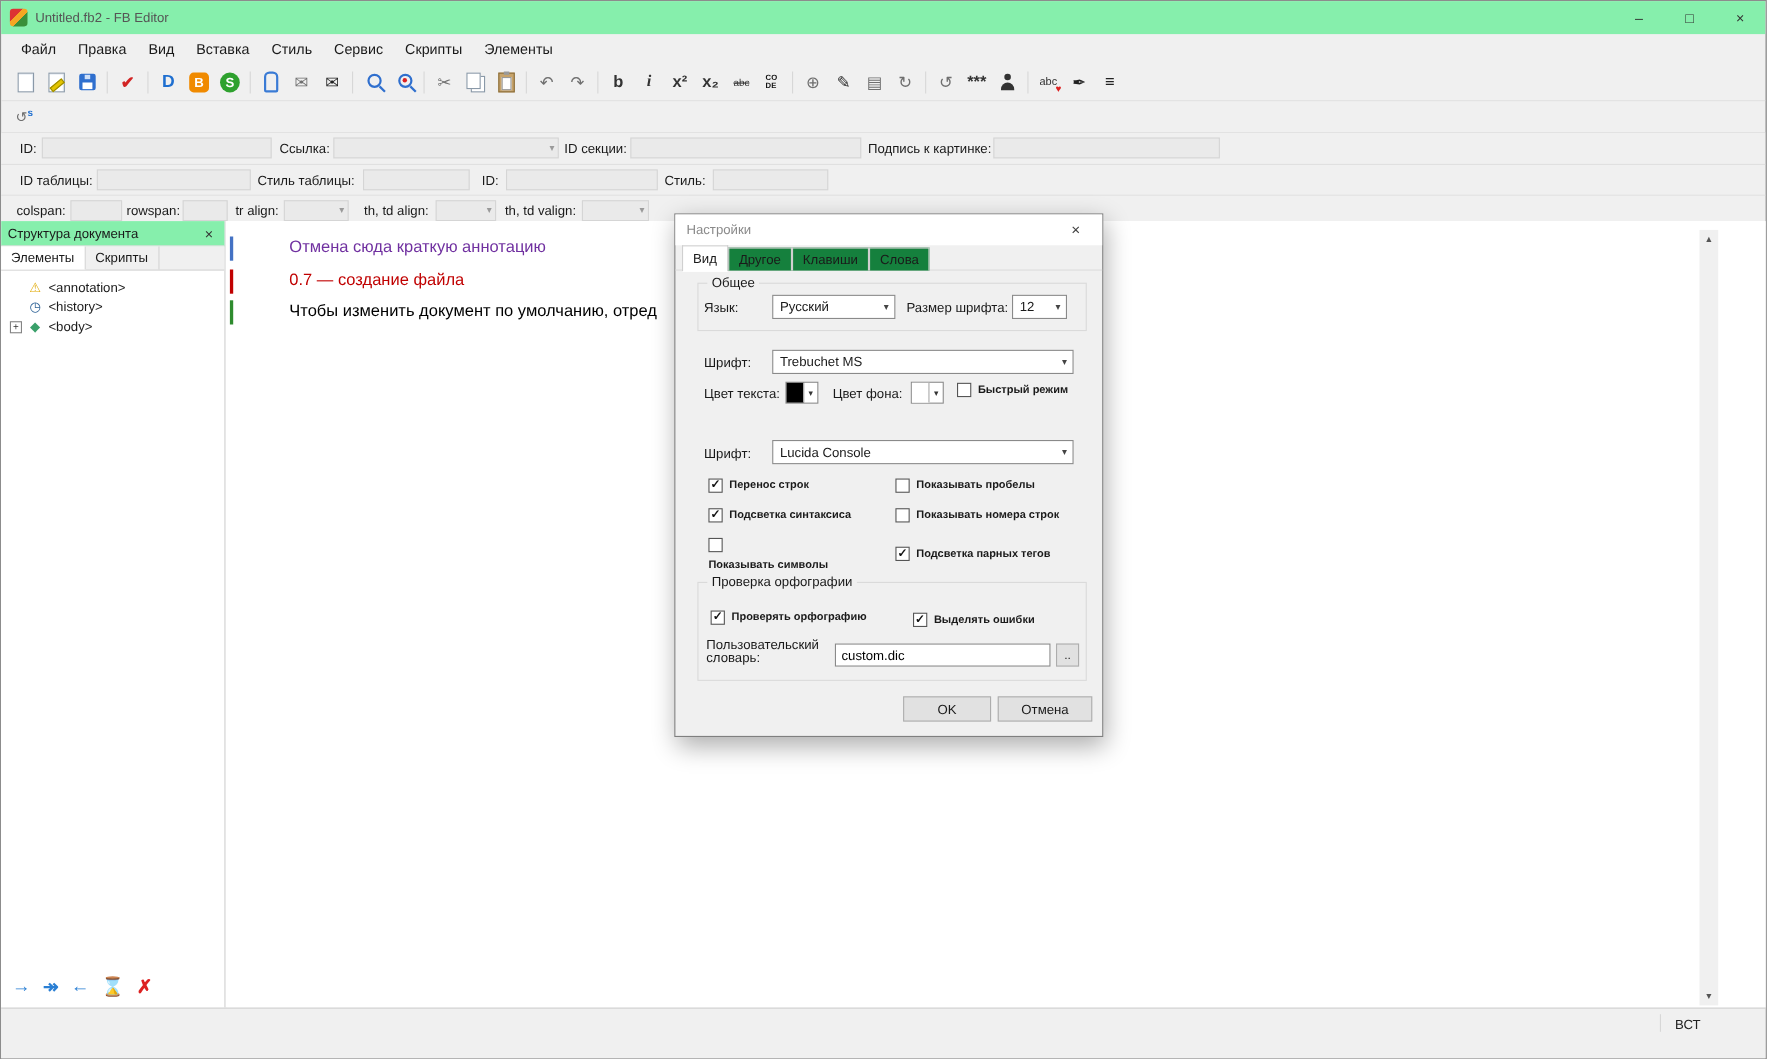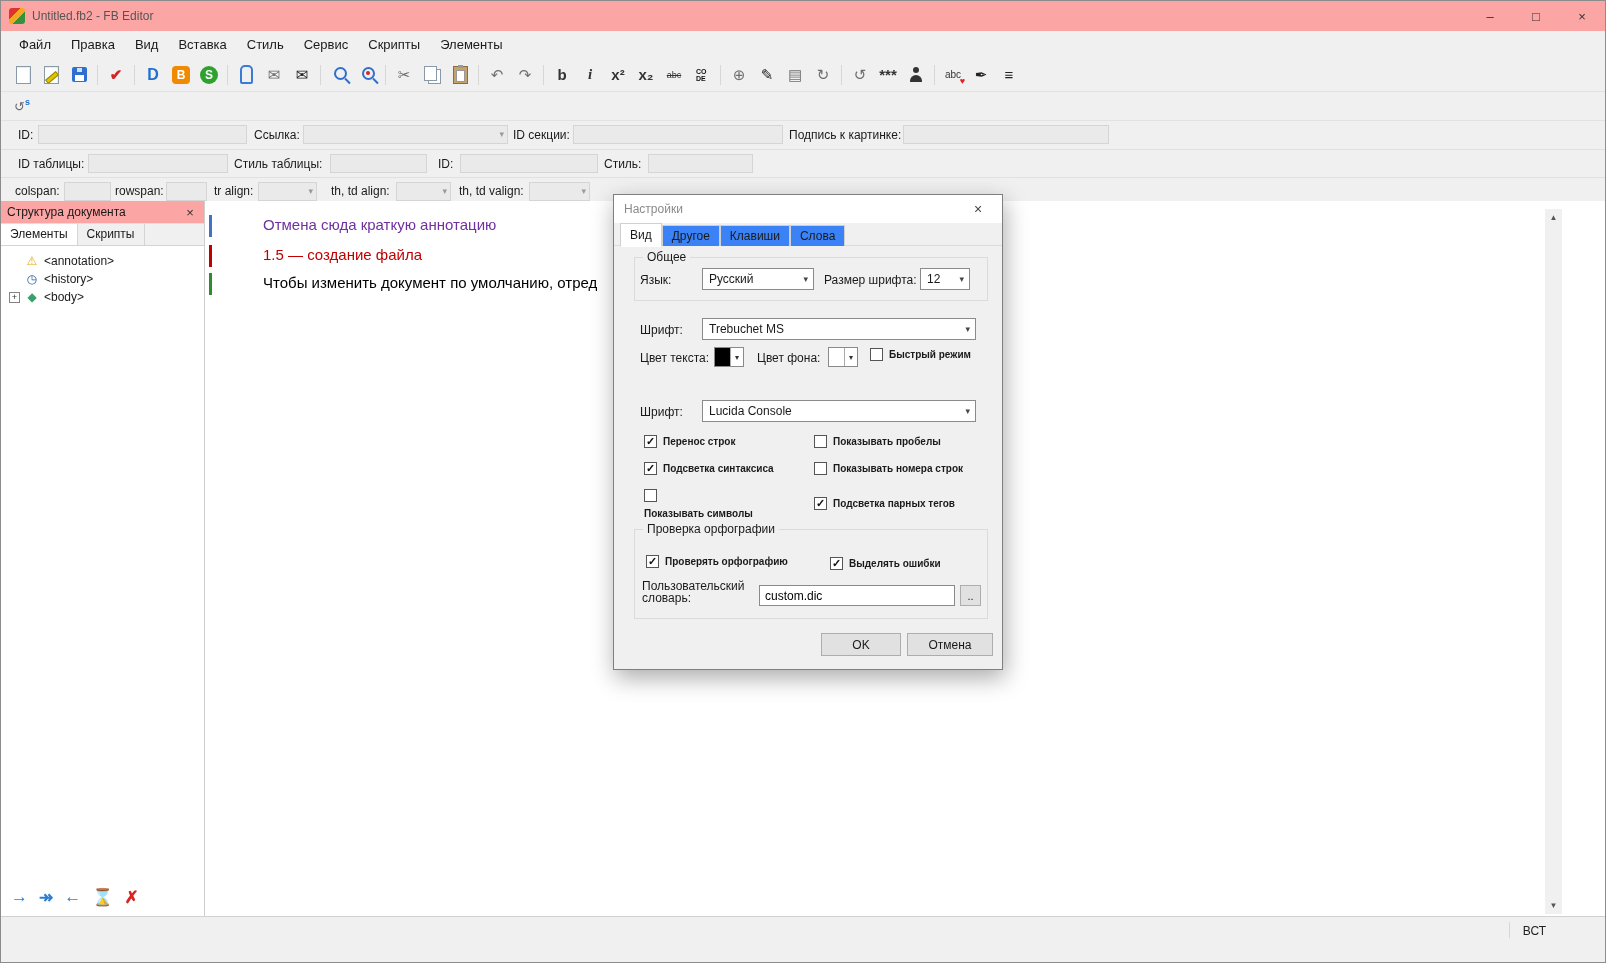--- a/index.html
+++ b/index.html
@@ -1,20 +1,20 @@
 <!DOCTYPE html>
 <html><head>
 <meta charset="utf-8">
 <style>
   html,body{margin:0;padding:0;background:#666;}
   .window{position:relative;width:1606px;height:963px;background:#f0f0f0;
     font-family:"Liberation Sans",sans-serif;color:#1a1a1a;overflow:hidden;
     border:1px solid #8c8c8c;box-sizing:border-box;}
   
-  .titlebar{height:30px;display:flex;align-items:center;padding-left:8px;background:#fca5a5;}
+  .titlebar{height:30px;display:flex;align-items:center;padding-left:8px;background:#86efac;}
   .appicon{width:16px;height:16px;border-radius:3px;margin-right:7px;
     background:linear-gradient(135deg,#d33 0 35%,#f5a623 35% 60%,#3a8f3a 60% 100%);}
   .title{font-size:12px;color:#555;flex:1;}
   .wctrl{width:46px;height:30px;display:flex;align-items:center;justify-content:center;
     font-size:13px;color:#333;}
   
   .menubar{height:27px;display:flex;align-items:center;padding-left:8px;font-size:13px;}
   .mitem{padding:3px 10px;}
   
   .toolbar{height:33px;display:flex;align-items:center;padding-left:8px;border-bottom:1px solid #e2e2e2;}
@@ -55,21 +55,21 @@
   .shp-person::after{content:'';position:absolute;left:1px;bottom:0;width:12px;height:7px;border-radius:6px 6px 0 0;background:#333;}
   
   .fieldbar{position:relative;border-bottom:1px solid #e0e0e0;background:#f0f0f0;}
   .fb1{height:28px;} .fb2{height:27px;} .fb3{height:26px;border-bottom:1px solid #cfcfcf;}
   .flabel{position:absolute;top:7px;font-size:12px;color:#1a1a1a;}
   .fld{position:absolute;top:4px;height:19px;background:#eaeaea;border:1px solid #d5d5d5;box-sizing:border-box;}
   .fld .arr{position:absolute;right:3px;top:3px;font-size:9px;color:#9a9a9a;}
   
   .main{position:absolute;left:0;top:200px;width:1606px;height:715px;background:#fff;}
   .sidepanel{position:absolute;left:0;top:0;width:204px;height:715px;background:#fff;border-right:1px solid #cfcfcf;box-sizing:border-box;}
-  .panel-header{height:22px;background:#fca5a5;display:flex;align-items:center;padding:0 6px;font-size:12px;border-bottom:1px solid #e0e0e0;}
+  .panel-header{height:22px;background:#86efac;display:flex;align-items:center;padding:0 6px;font-size:12px;border-bottom:1px solid #e0e0e0;}
   .phtitle{flex:1;}
   .phclose{width:16px;text-align:center;color:#333;font-size:13px;}
   .panel-tabs{height:21px;display:flex;background:#f0f0f0;border-bottom:1px solid #d4d4d4;font-size:12px;}
   .ptab{padding:3px 9px;border-right:1px solid #d4d4d4;}
   .ptab.active{background:#fff;}
   .tree{padding:6px 2px;font-size:12px;}
   .titem{display:flex;align-items:center;height:18px;gap:5px;padding-left:22px;}
   .titem.haskids{padding-left:6px;}
   .expander{width:9px;height:9px;border:1px solid #848484;background:#fff;font-size:9px;line-height:8px;text-align:center;color:#333;}
   .ticon{font-size:12px;width:14px;text-align:center;}
@@ -91,21 +91,21 @@
   .statusbar{position:absolute;left:0;top:915px;width:1606px;height:48px;background:#f0f0f0;border-top:1px solid #d0d0d0;}
   .stmode{position:absolute;right:61px;top:7px;font-size:12px;color:#222;}
   .stsep{position:absolute;right:97px;top:5px;width:1px;height:16px;background:#d7d7d7;}
   
   .dialog{position:absolute;left:612px;top:193px;width:390px;height:476px;background:#f0f0f0;
     border:1px solid #7f7f7f;box-sizing:border-box;box-shadow:2px 8px 22px rgba(0,0,0,.33);z-index:10;}
   .dlg-title{height:28px;background:#fff;display:flex;align-items:center;padding:0 10px;font-size:12px;}
   .dlg-title .dtext{flex:1;color:#8a8a8a;}
   .dlg-close{width:28px;text-align:center;color:#444;font-size:14px;}
   .dtabs{position:absolute;left:6px;top:30px;display:flex;z-index:2;font-size:12px;}
-  .dtab{padding:3px 9px;background:#3b82f6;border:1px solid #d0d0d0;border-bottom:none;}
+  .dtab{padding:3px 9px;background:#15803d;border:1px solid #d0d0d0;border-bottom:none;}
   .dtab.active{background:#fff;padding-top:4px;margin-top:-2px;border-bottom:1px solid #fff;margin-bottom:-1px;}
   .tabline{position:absolute;left:0;right:0;top:50px;border-top:1px solid #dcdcdc;}
   .grp{position:absolute;border:1px solid #dadada;box-sizing:border-box;}
   .gt{position:absolute;top:-8px;left:8px;background:#f0f0f0;padding:0 4px;font-size:12px;}
   .dlabel{position:absolute;font-size:12px;color:#1a1a1a;}
   .combo{position:absolute;background:#fff;border:1px solid #8a8a8a;box-sizing:border-box;height:22px;
     font-size:12px;padding:3px 18px 0 6px;white-space:nowrap;overflow:hidden;}
   .combo .arr{position:absolute;right:5px;top:5px;font-size:9px;color:#444;}
   .swatch{position:absolute;display:flex;border:1px solid #8a8a8a;background:#fff;height:20px;box-sizing:border-box;}
   .sw{width:16px;height:18px;border-right:1px solid #aaa;box-sizing:border-box;}
@@ -307,21 +307,21 @@
       </div>
     </div>
 
     <div class="editor">
       <div class="docline" style="top:14px;">
         <span class="docbar" style="background: rgb(68, 114, 196);"></span>
         <span class="doctext" style="color: rgb(112, 48, 160);">Отмена сюда краткую аннотацию</span>
       </div>
       <div class="docline" style="top:44px;">
         <span class="docbar" style="background: rgb(192, 0, 0);"></span>
-        <span class="doctext" style="color: rgb(192, 0, 0);">1.5 — создание файла</span>
+        <span class="doctext" style="color: rgb(192, 0, 0);">0.7 — создание файла</span>
       </div>
       <div class="docline" style="top:72px;">
         <span class="docbar" style="background: rgb(46, 139, 46);"></span>
         <span class="doctext" style="color: rgb(0, 0, 0);">Чтобы изменить документ по умолчанию, отред</span>
       </div>
       <div class="vscroll">
         <span class="sarrow sup">▲</span>
         <span class="sarrow sdown">▼</span>
       </div>
     </div>

